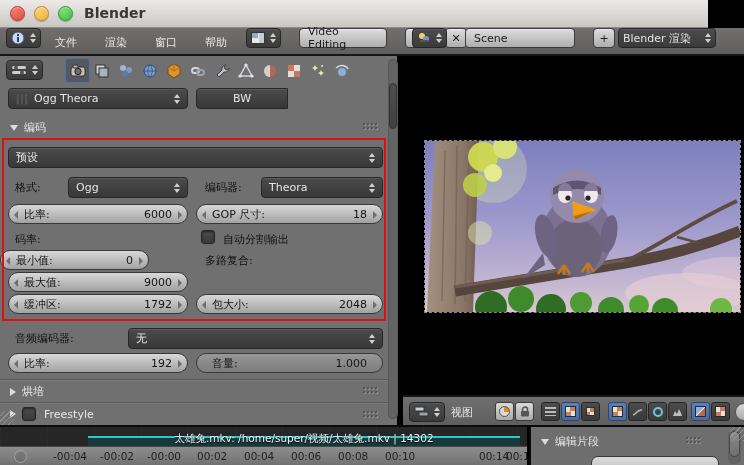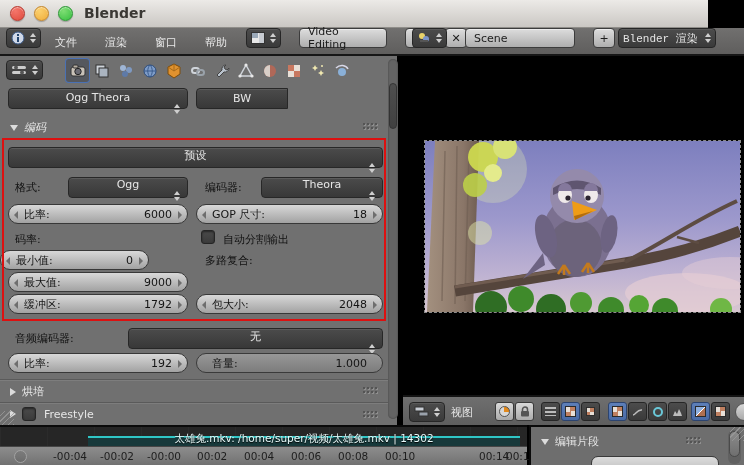--- a/index.html
+++ b/index.html
@@ -17,21 +17,21 @@
   .tl-close { left:10px; background:radial-gradient(circle at 35% 30%, #f4766b, #df4b3d); border:1px solid #b8362c;}
   .tl-min   { left:34px; background:radial-gradient(circle at 35% 30%, #fbd06e, #f0ad3a); border:1px solid #c4862a;}
   .tl-max   { left:58px; background:radial-gradient(circle at 35% 30%, #7fde74, #35bf3f); border:1px solid #2a9633;}
   .tl-title { position:absolute; left:84px; top:5px; font-size:14px; font-weight:bold; color:#3a3834; }
   
   .topbar { position:absolute; left:0; top:28px; width:744px; height:28px;
     background:linear-gradient(#71706f,#5f5e5d); border-bottom:2px solid #161616; }
   .menu-label { position:absolute; top:7px; color:#e8e8e8; cursor:default; }
   .btn-dark { background:linear-gradient(#4c4c4c,#3a3a3a); border:1px solid #262626; border-radius:4px;
     color:#e4e4e4; display:inline-flex; align-items:center; height:20px; padding:0 4px;
-    box-shadow: inset 0 1px 0 rgba(255,255,255,.08); font-family: Liberation Mono, monospace; }
+    box-shadow: inset 0 1px 0 rgba(255,255,255,.08); }
   .btn-light { background:linear-gradient(#dddddd,#aeaeae); border:1px solid #3c3c3c; border-radius:4px;
     color:#1c1c1c; display:inline-flex; align-items:center; justify-content:center; height:20px;
     box-shadow: inset 0 1px 0 rgba(255,255,255,.45); }
   .grp { position:absolute; top:0; display:flex; gap:18px; align-items:center; }
   .namefield { padding:0 8px; font-size:11px; }
   .ud { display:inline-flex; flex-direction:column; gap:2px; margin-left:5px; }
   .ud i { width:0; height:0; border-left:3px solid transparent; border-right:3px solid transparent; display:block; }
   .ud .up { border-bottom:4px solid #cfcfcf; }
   .ud .dn { border-top:4px solid #cfcfcf; }
   .sq { width:22px; }
@@ -44,21 +44,21 @@
   .tab.active { background:#55585e; box-shadow:0 0 0 1px #4a71b4; }
   .lbl { position:absolute; color:#111; }
   .hdr-lbl { color:#e6e6e6; font-size:11px; }
   .tri-r { display:inline-block; width:0; height:0; border-top:4px solid transparent; border-bottom:4px solid transparent; border-left:6px solid #dcdcdc; margin-right:6px; }
   .tri-d { display:inline-block; width:0; height:0; border-left:4px solid transparent; border-right:4px solid transparent; border-top:6px solid #dcdcdc; margin-right:6px; }
   .grip { position:absolute; width:17px; height:9px;
     background-image:radial-gradient(circle,#545454 1px,transparent 1.3px),radial-gradient(circle,#8f8f8f 1px,transparent 1.3px);
     background-size:4px 4px; background-position:0 0,1px 1px; }
   .dd { position:absolute; background:linear-gradient(#4b4b4b,#383838); border:1px solid #272727; border-radius:4px;
     color:#e6e6e6; display:flex; align-items:center; height:21px; padding:0 7px;
-    box-shadow:inset 0 1px 0 rgba(255,255,255,.09);flex-direction:column; }
+    box-shadow:inset 0 1px 0 rgba(255,255,255,.09); }
   .dd .ud { margin-left:auto; }
   .num { position:absolute; background:linear-gradient(#d8d8d8,#a2a2a2); border:1px solid #383838; border-radius:10px;
     color:#141414; display:flex; align-items:center; height:20px; padding:0 15px; }
   .num .val { margin-left:auto; }
   .num.arrows::before { content:""; position:absolute; left:5px; top:6px; border-top:4px solid transparent; border-bottom:4px solid transparent; border-right:4px solid #6e6e6e; }
   .num.arrows::after  { content:""; position:absolute; right:5px; top:6px; border-top:4px solid transparent; border-bottom:4px solid transparent; border-left:4px solid #6e6e6e; }
   .numgray { background:linear-gradient(#979797,#7c7c7c); border-radius:10px; border:1px solid #3a3a3a; }
   .checkbox { position:absolute; width:14px; height:14px; background:linear-gradient(#4a4a4a,#3b3b3b); border:1px solid #252525; border-radius:3px; box-shadow:inset 0 1px 2px rgba(0,0,0,.5); }
   .redbox { position:absolute; left:2px; top:82px; width:384px; height:183px; border:2px solid #dd1010; z-index:5; pointer-events:none; }
   .divider { position:absolute; left:0; width:388px; height:2px; border-top:1px solid #5a5a5a; border-bottom:1px solid #7d7d7d; }
@@ -277,21 +277,21 @@
   <span class="dd" style="left:8px; top:32px; width:180px;">
     <span class="filmicon"></span>
     <span>Ogg Theora</span>
     <span class="ud">
         <i class="up"></i>
         <i class="dn"></i>
       </span>
   </span>
   <span class="dd" style="left:196px; top:32px; width:92px; border-radius:4px 0 0 4px; justify-content:center;">BW</span>
 
-  <span style="position:absolute; left:10px; top:64px; display:flex; align-items:center;font-style:italic;">
+  <span style="position:absolute; left:10px; top:64px; display:flex; align-items:center;">
     <span class="tri-d"></span>
     <span class="hdr-lbl">编码</span>
   </span>
   <span class="grip" style="left:362px; top:66px;"></span>
 
   <div class="redbox"></div>
 
   <span class="dd" style="left:8px; top:91px; width:375px;">
     <span>预设</span>
     <span class="ud">

